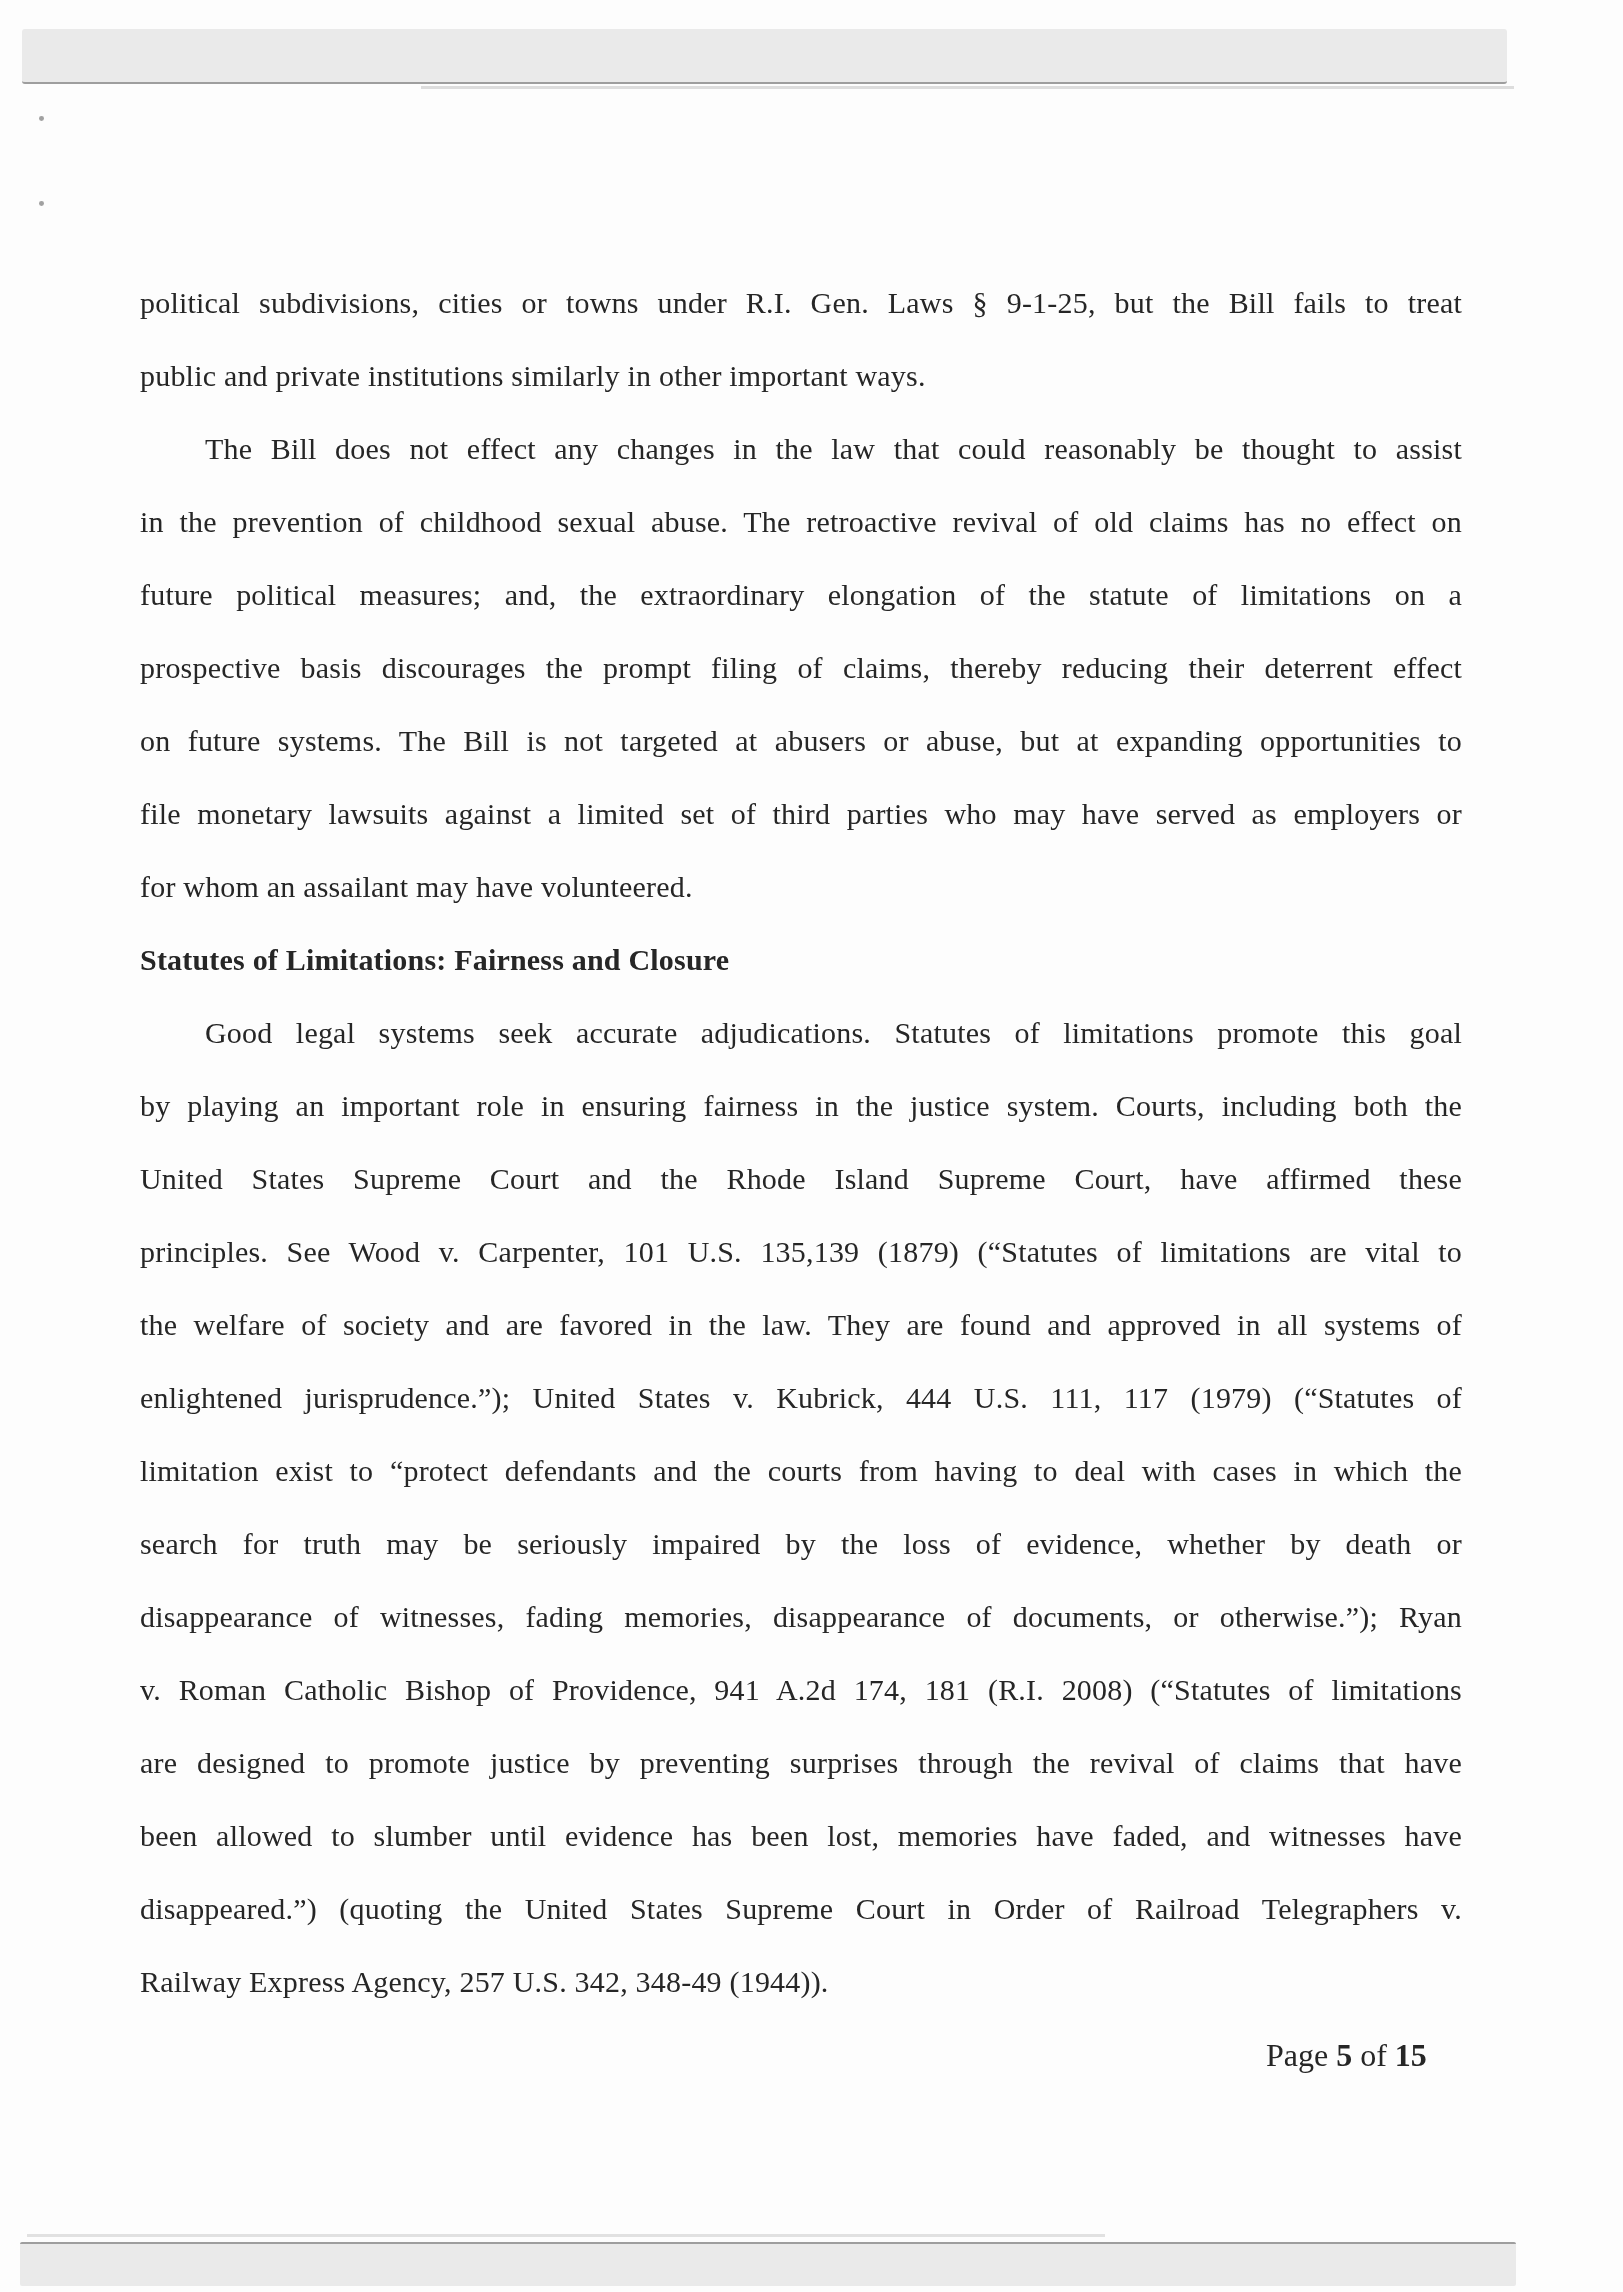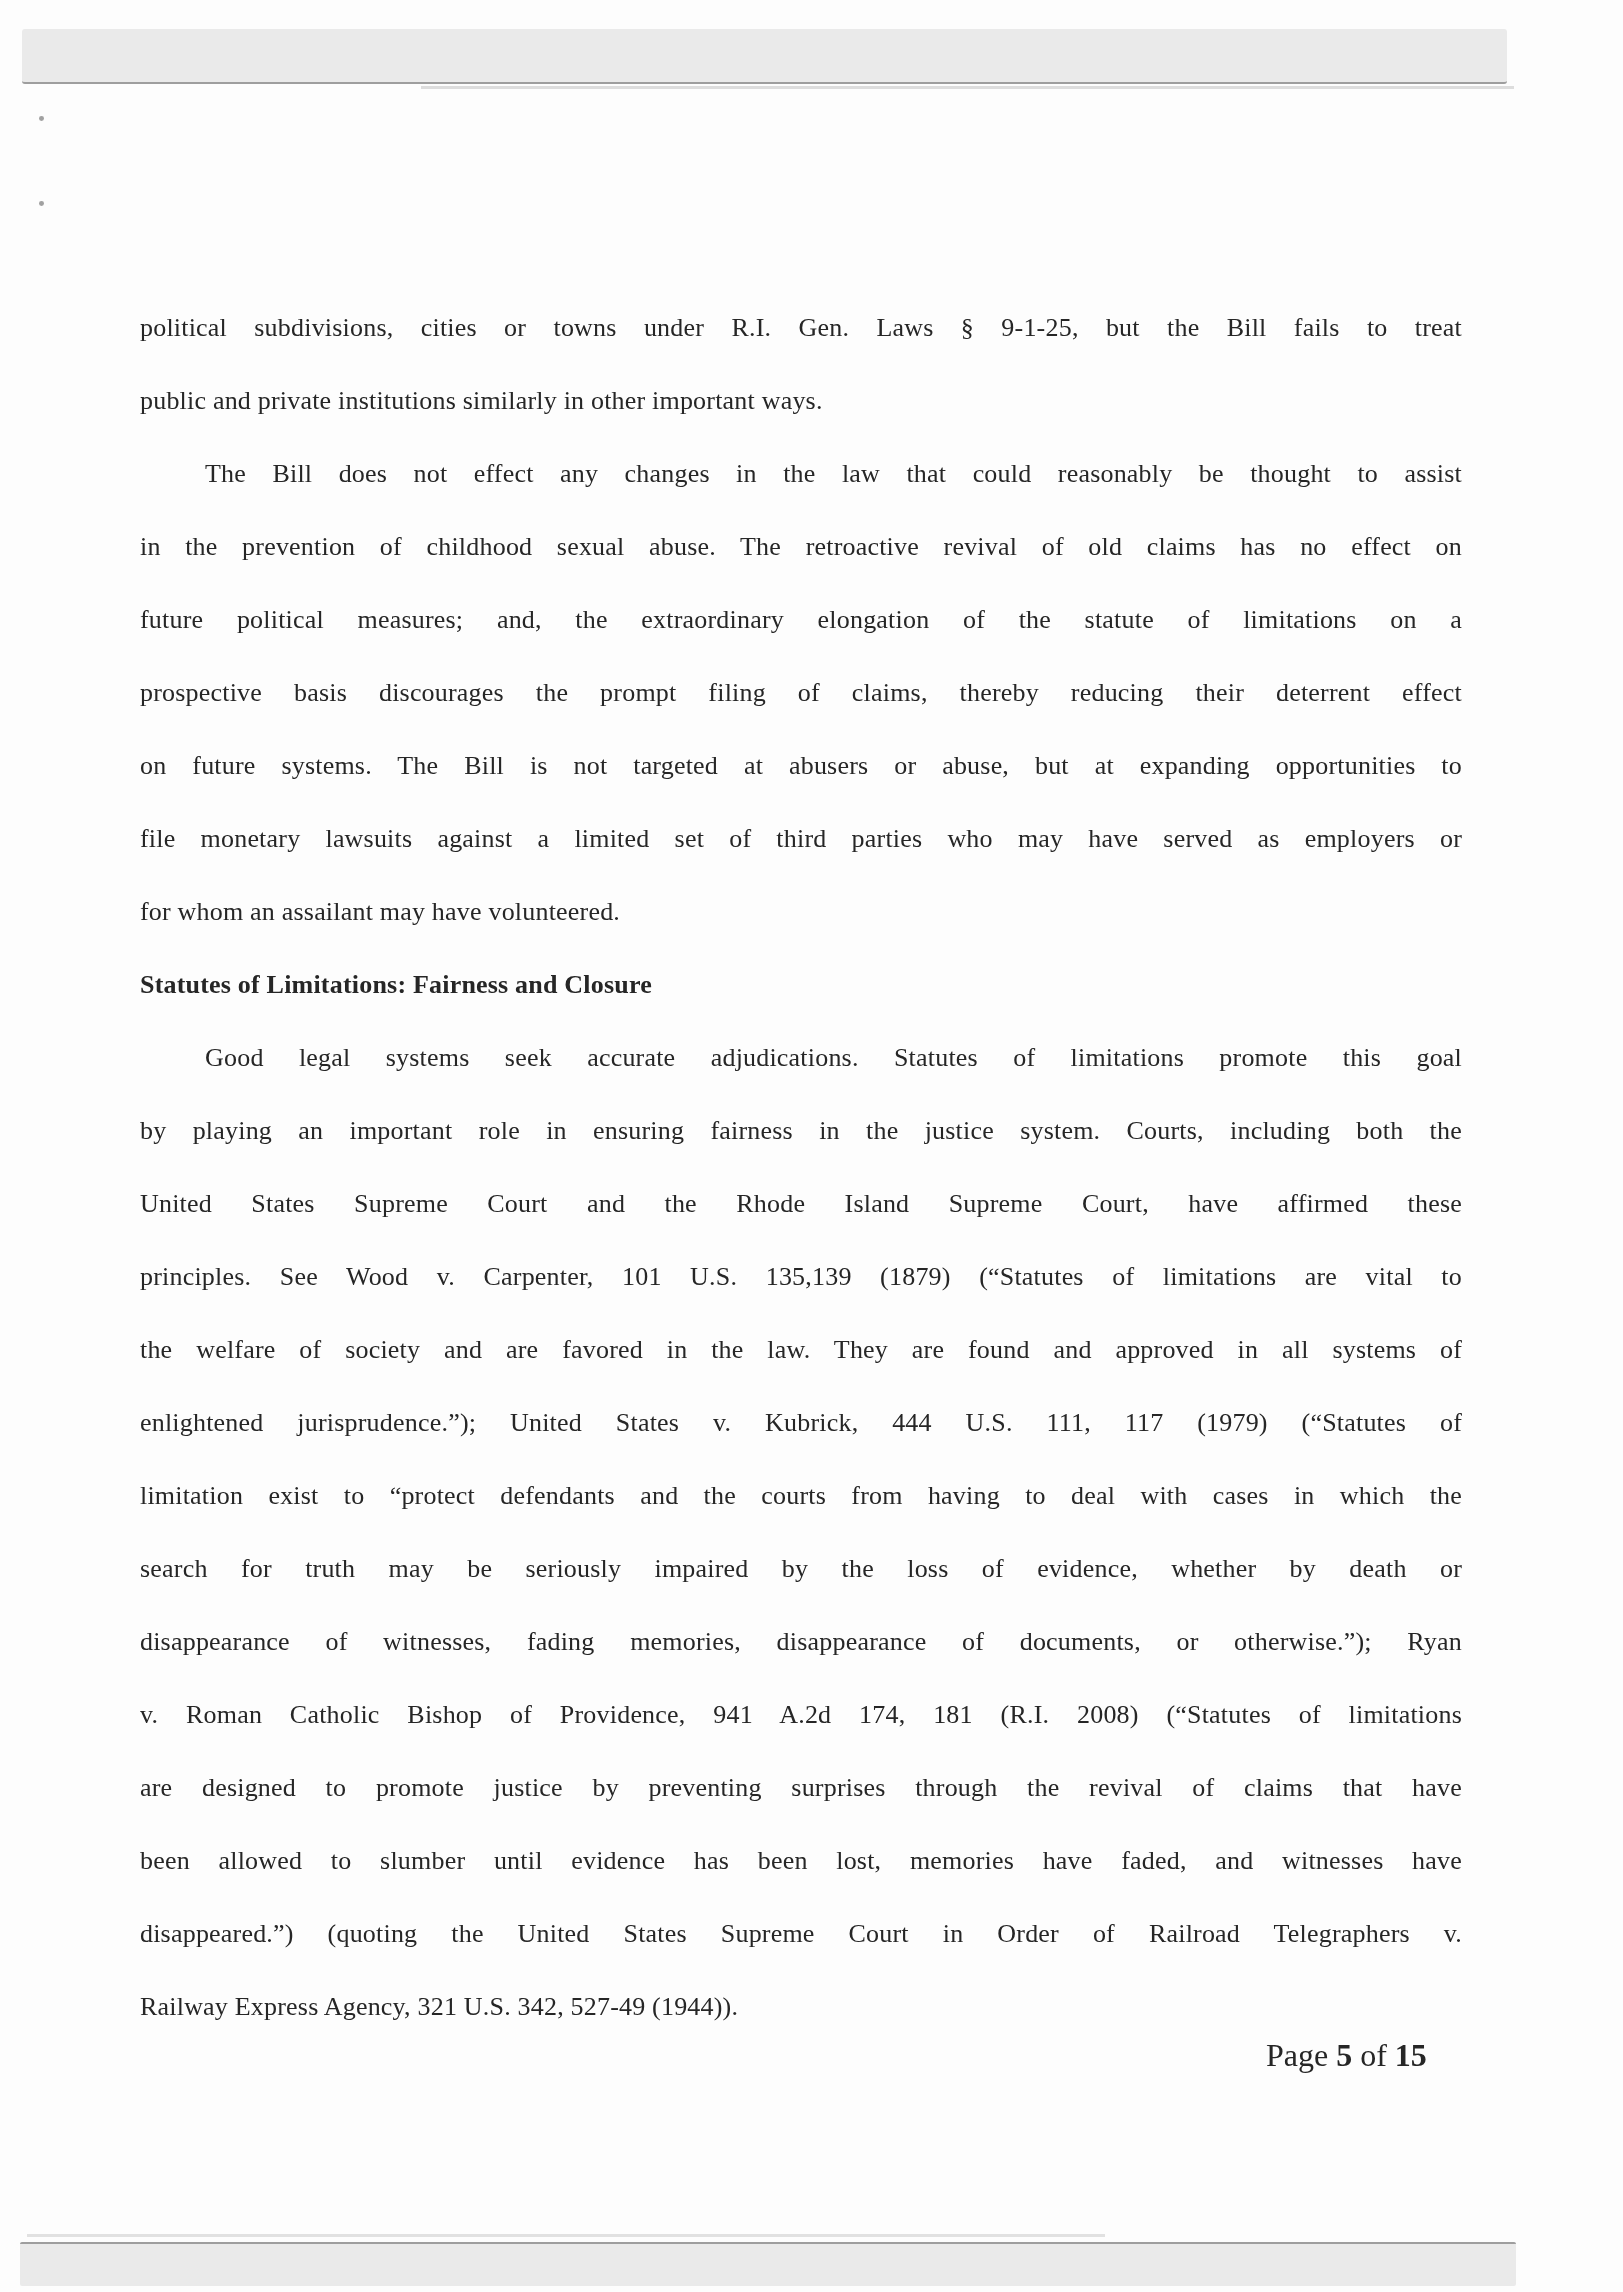--- a/index.html
+++ b/index.html
@@ -36,22 +36,22 @@
   .band-bottom-smudge{
     position:absolute;left:27.4px;top:2234px;width:1078px;height:2.9px;
     background:#dadada;opacity:.8;
   }
   .speck{position:absolute;width:4.9px;height:4.9px;background:#8a8a8a;border-radius:50%;opacity:.8;}
   .speck-1{left:39px;top:116px;}
   .speck-2{left:39px;top:201px;}
 
   
   .doc-body{
-    position:absolute;left:140px;top:291px;width:1322px;
-    font-size:26px;
+    position:absolute;left:140px;top:266px;width:1322px;
+    font-size:30px;
   }
   .line{
     display:block;
     height:73px;line-height:73px;
     text-align:justify;
     text-align-last:justify;
     letter-spacing:0.2px;
   }
   .indent{text-indent:65px;}
   .para-end{text-align-last:left;}
@@ -95,21 +95,21 @@
       <div class="line"><span>principles. </span><span class="u">See</span><span> </span><span class="u">Wood v. Carpenter,</span><span> 101 U.S. 135,139 (1879) (“Statutes of limitations are vital to</span></div>
       <div class="line"><span>the welfare of society and are favored in the law. They are found and approved in all systems of</span></div>
       <div class="line"><span>enlightened jurisprudence.”); </span><span class="u">United States v. Kubrick,</span><span> 444 U.S. 111, 117 (1979) (“Statutes of</span></div>
       <div class="line"><span>limitation exist to “protect defendants and the courts from having to deal with cases in which the</span></div>
       <div class="line"><span>search for truth may be seriously impaired by the loss of evidence, whether by death or</span></div>
       <div class="line"><span>disappearance of witnesses, fading memories, disappearance of documents, or otherwise.”); </span><span class="u">Ryan</span></div>
       <div class="line"><span class="u">v. Roman Catholic Bishop of Providence,</span><span> 941 A.2d 174, 181 (R.I. 2008) (“Statutes of limitations</span></div>
       <div class="line"><span>are designed to promote justice by preventing surprises through the revival of claims that have</span></div>
       <div class="line"><span>been allowed to slumber until evidence has been lost, memories have faded, and witnesses have</span></div>
       <div class="line"><span>disappeared.”) (quoting the United States Supreme Court in </span><span class="u">Order of Railroad Telegraphers v.</span></div>
-      <div class="line para-end"><span class="u">Railway Express Agency,</span><span> 321 U.S. 342, 527-49 (1944)).</span></div>
+      <div class="line para-end"><span class="u">Railway Express Agency,</span><span> 257 U.S. 342, 348-49 (1944)).</span></div>
     </div>
 
   <div class="footer">
     <span>Page</span>
     <span class="b">5</span>
     <span>of</span>
     <span class="b">15</span>
   </div>
 
   <div class="band-bottom-smudge"></div>

